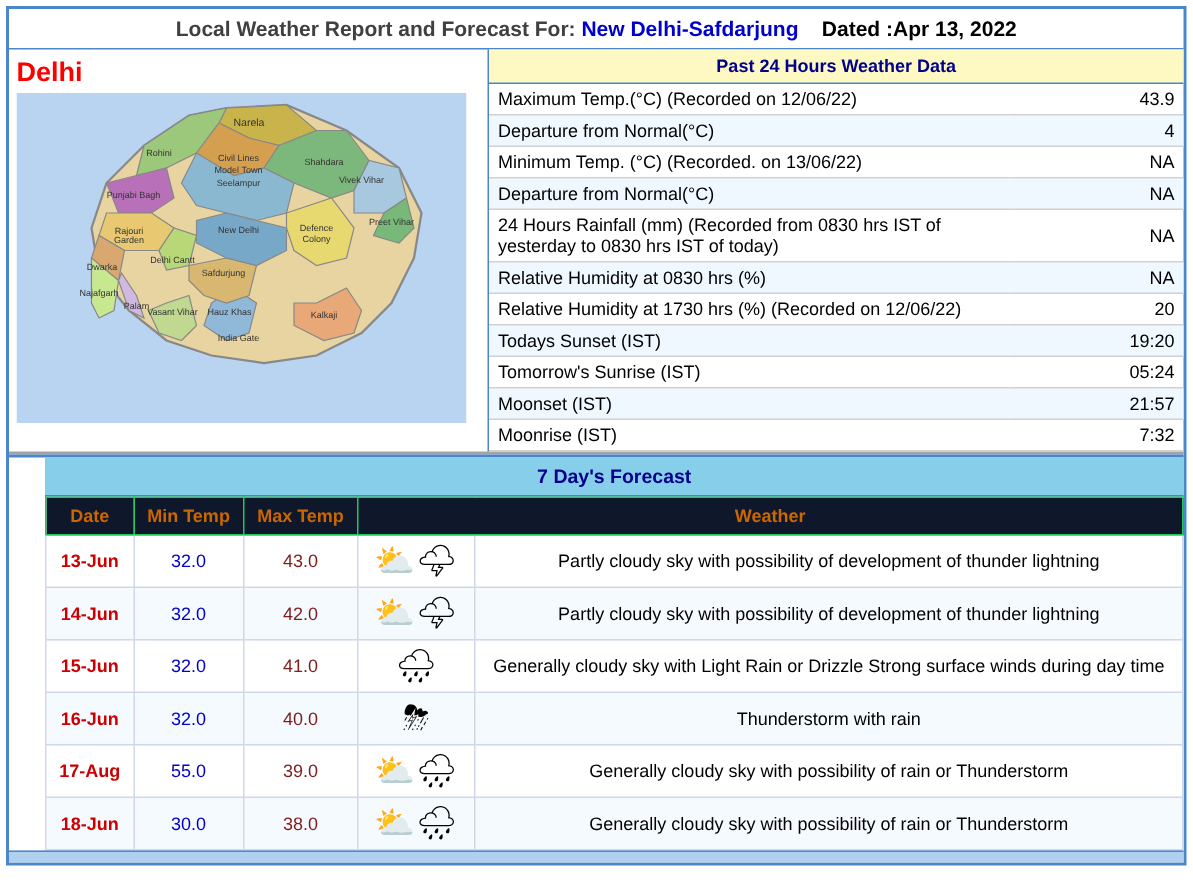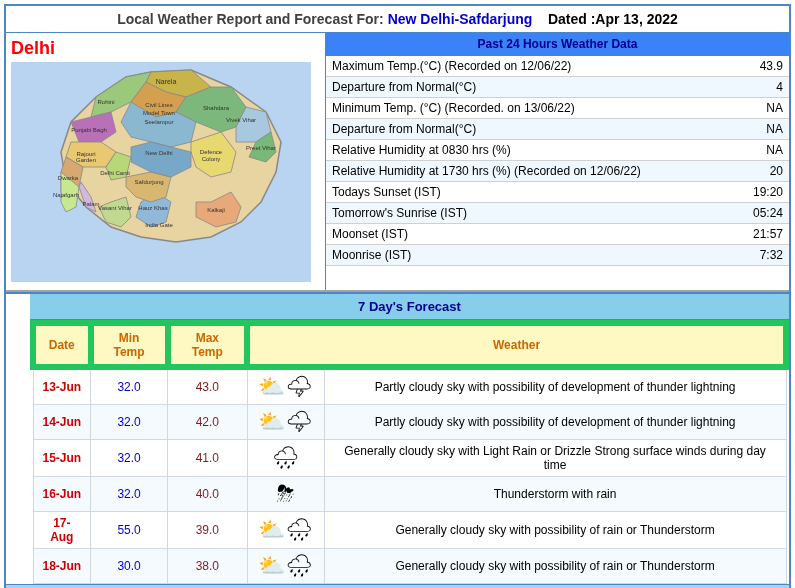--- a/index.html
+++ b/index.html
@@ -45,21 +45,21 @@
     .map-svg {
       width: 300px;
       height: 220px;
     }
 
     .weather-data-section {
       flex: 1;
       padding: 0;
     }
     .weather-data-header {
-      background: #3b82f6;
+      background: #fef9c3;
       text-align: center;
       padding: 4px;
       font-weight: bold;
       color: #00008b;
       border-bottom: 1px solid #4a86c8;
       font-size: 12px;
     }
     .weather-table {
       width: 100%;
       border-collapse: collapse;
@@ -94,23 +94,23 @@
       font-weight: bold;
       color: #00008b;
       font-size: 13px;
       border-bottom: 1px solid #4a86c8;
     }
     .forecast-table {
       width: 100%;
       border-collapse: collapse;
     }
     .forecast-table th {
-      background: #fef9c3;
+      background: #0f172a;
       padding: 5px 8px;
-      border: 6px solid #22c55e;
+      border: 1px solid #22c55e;
       color: #cc6600;
       font-size: 12px;
       text-align: center;
     }
     .forecast-table td {
       padding: 4px 8px;
       border: 1px solid #d0d8e8;
       text-align: center;
       vertical-align: middle;
     }
@@ -247,20 +247,24 @@
             </tr>
             <tr>
               <td>Minimum Temp. (°C) (Recorded. on 13/06/22)</td>
               <td>NA</td>
             </tr>
             <tr>
               <td>Departure from Normal(°C)</td>
               <td>NA</td>
             </tr>
             <tr>
+              <td>24 Hours Rainfall (mm) (Recorded from 0830 hrs IST of yesterday to 0830 hrs IST of today)</td>
+              <td>NA</td>
+            </tr>
+            <tr>
               <td>Relative Humidity at 0830 hrs (%)</td>
               <td>NA</td>
             </tr>
             <tr>
               <td>Relative Humidity at 1730 hrs (%) (Recorded on 12/06/22)</td>
               <td>20</td>
             </tr>
             <tr>
               <td>Todays Sunset (IST)</td>
               <td>19:20</td>

